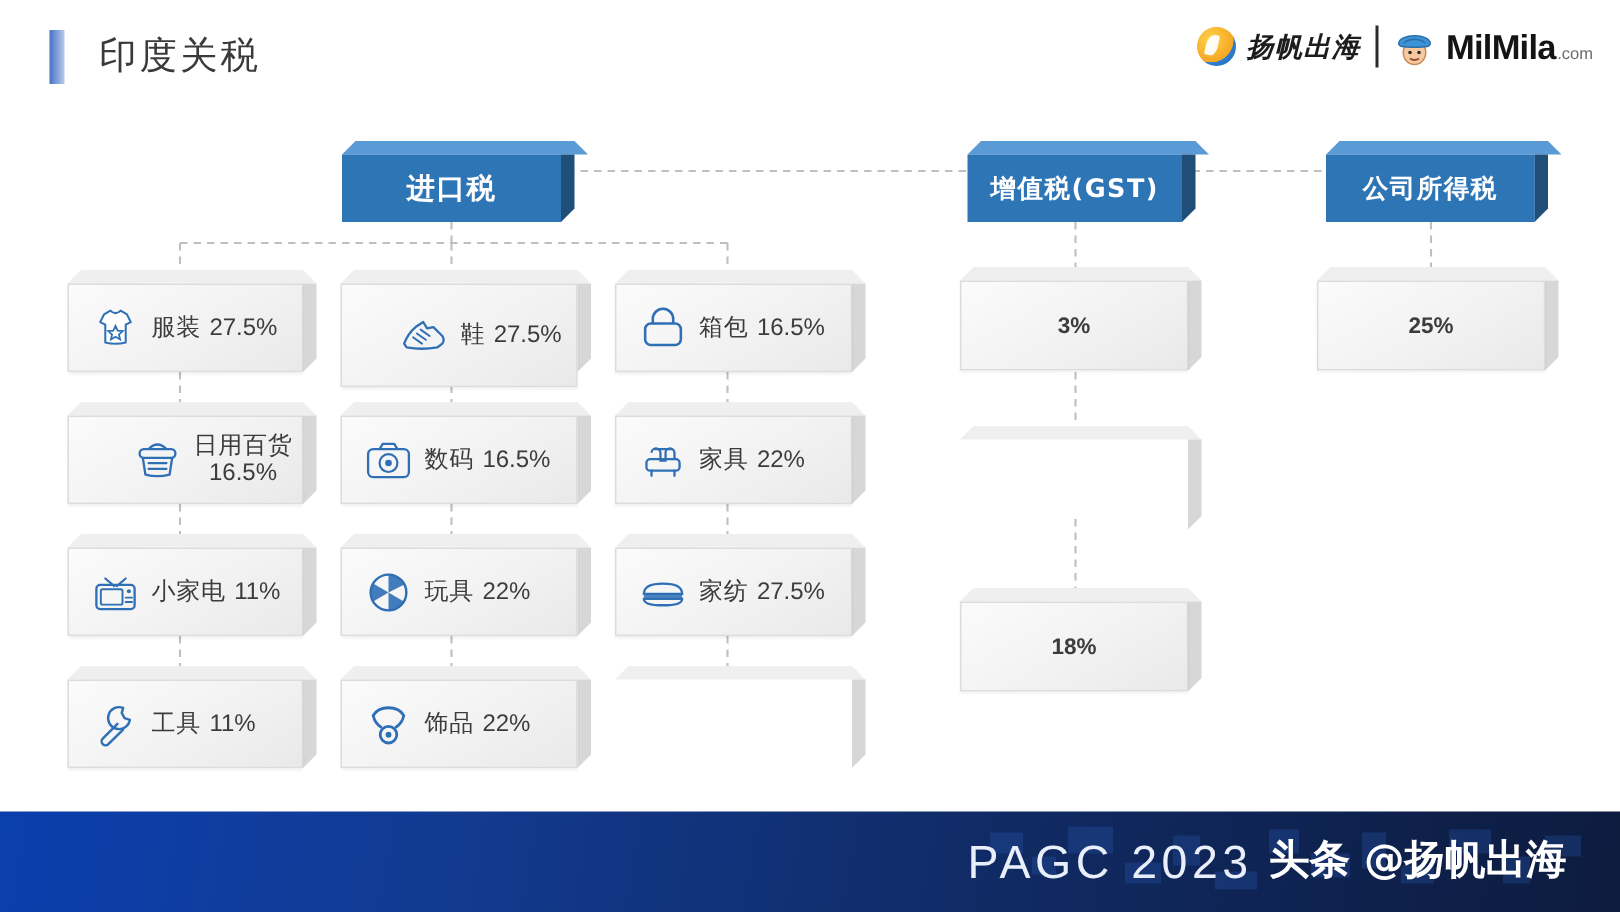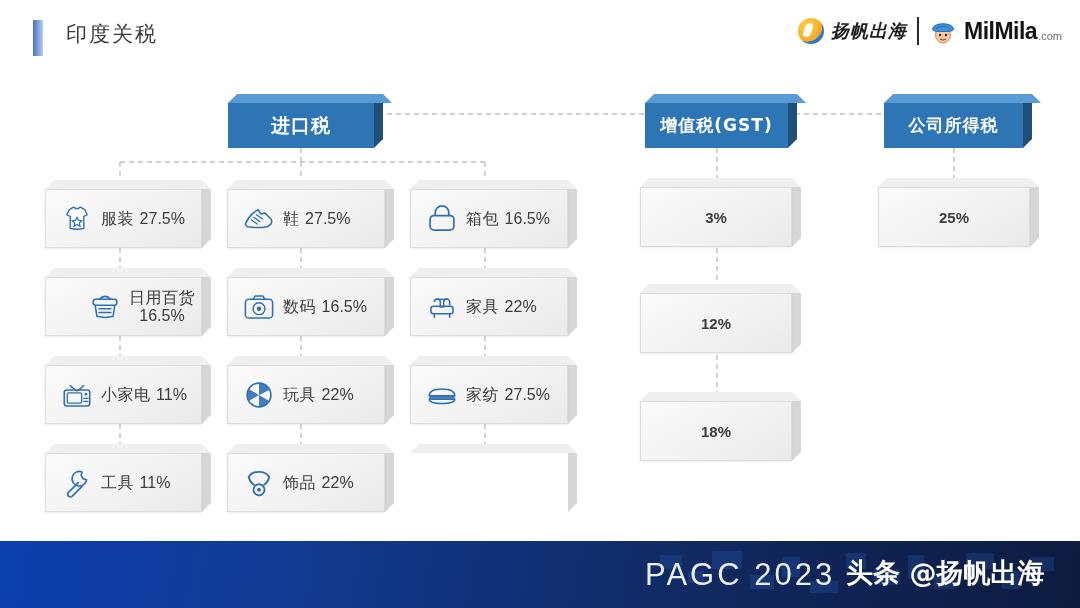--- a/index.html
+++ b/index.html
@@ -11,21 +11,21 @@
   }
 
   
   #header{position:absolute;left:0;top:0;width:1080px;height:72px;}
   #title-accent{
     position:absolute;left:33px;top:20px;width:10px;height:36px;
     background:linear-gradient(to right,#4472C4,#b9cbea);
   }
   #page-title{
     position:absolute;left:66px;top:20px;
-    font-size:21px;color:#3a3a3a;letter-spacing:2px;
+    font-size:25px;color:#3a3a3a;letter-spacing:2px;
     font-family:Liberation Serif, serif;
   }
   #logos{position:absolute;right:18px;top:17px;display:flex;align-items:center;gap:10px;}
   .logo-grp{display:flex;align-items:center;gap:7px;}
   #yf-mark{width:26px;height:26px;border-radius:50%;
     background:radial-gradient(circle at 35% 32%,#ffd24a 0%,#f5a623 62%,#2f7fd0 63%,#1e5fa8 100%);
     position:relative;flex:none;}
   #yf-mark:after{content:"";position:absolute;left:6px;top:5px;width:8px;height:14px;
     background:#fff;border-radius:60% 10% 50% 10%;transform:rotate(12deg);opacity:.95;}
   #yf-text{font-size:18px;font-weight:bold;color:#1d1d1d;
@@ -252,21 +252,21 @@
               <path d="M26 7 a8.6 8.6 0 1 0 5.3 9.3 l-4.2-1.3 -2.2-4.1 1.1-3.9 Z" fill="none" stroke="#2f6fb5" stroke-width="1.9" stroke-linejoin="round"></path>
               <path d="M21.5 19.5 L10 31 a3.1 3.1 0 0 0 4.4 4.4 L26 24" fill="none" stroke="#2f6fb5" stroke-width="1.9" stroke-linecap="round"></path>
             </svg>
             <div class="lbl"><span>工具</span> <span class="pct">11%</span></div>
           </div>
         </div>
       </div>
       <div class="card" style="left: 227px; top: 108px; width: 167px; height: 68px;">
         <div class="c-top" style="border-left: 9px solid transparent; width: 149px;"></div>
         <div class="c-side" style="left: 158px; height: 50px;"></div>
-        <div class="c-face" style="width: 158px; height: 59px;">
+        <div class="c-face" style="width: 158px; height: 69px; padding-left: 24px;">
           <div class="c-inner">
             <svg class="ico" viewBox="0 0 40 40">
               <path d="M4 26 Q7 18 13 13 L19 9 L22 14 L27 13 L34 20 Q36 23 34 26 L30 29 Q18 31 6 29 Z" fill="none" stroke="#2f6fb5" stroke-width="1.8" stroke-linejoin="round"></path>
               <path d="M14 18 L21 23 M17 15 L24 20 M11 21 L18 26" stroke="#2f6fb5" stroke-width="1.5" stroke-linecap="round"></path>
             </svg>
             <div class="lbl"><span>鞋</span> <span class="pct">27.5%</span></div>
           </div>
         </div>
       </div>
       <div class="card" style="left: 227px; top: 196px; width: 167px; height: 68px;">
@@ -366,23 +366,20 @@
       <div class="card" style="left: 640px; top: 106px; width: 161px; height: 69px;">
         <div class="c-top" style="border-left: 9px solid transparent; width: 143px;"></div>
         <div class="c-side" style="left: 152px; height: 51px;"></div>
         <div class="c-face" style="width: 152px; height: 60px;">
           <div class="value-only">3%</div>
         </div>
       </div>
       <div class="card" style="left: 640px; top: 212px; width: 161px; height: 69px;">
         <div class="c-top" style="border-left: 9px solid transparent; width: 143px;"></div>
         <div class="c-side" style="left: 152px; height: 51px;"></div>
-        <div class="c-face" style="width: 152px; height: 60px;">
-          <div class="value-only">12%</div>
-        </div>
       </div>
       <div class="card" style="left: 640px; top: 320px; width: 161px; height: 69px;">
         <div class="c-top" style="border-left: 9px solid transparent; width: 143px;"></div>
         <div class="c-side" style="left: 152px; height: 51px;"></div>
         <div class="c-face" style="width: 152px; height: 60px;">
           <div class="value-only">18%</div>
         </div>
       </div>
       <div class="card" style="left: 878px; top: 106px; width: 161px; height: 69px;">
         <div class="c-top" style="border-left: 9px solid transparent; width: 143px;"></div>

